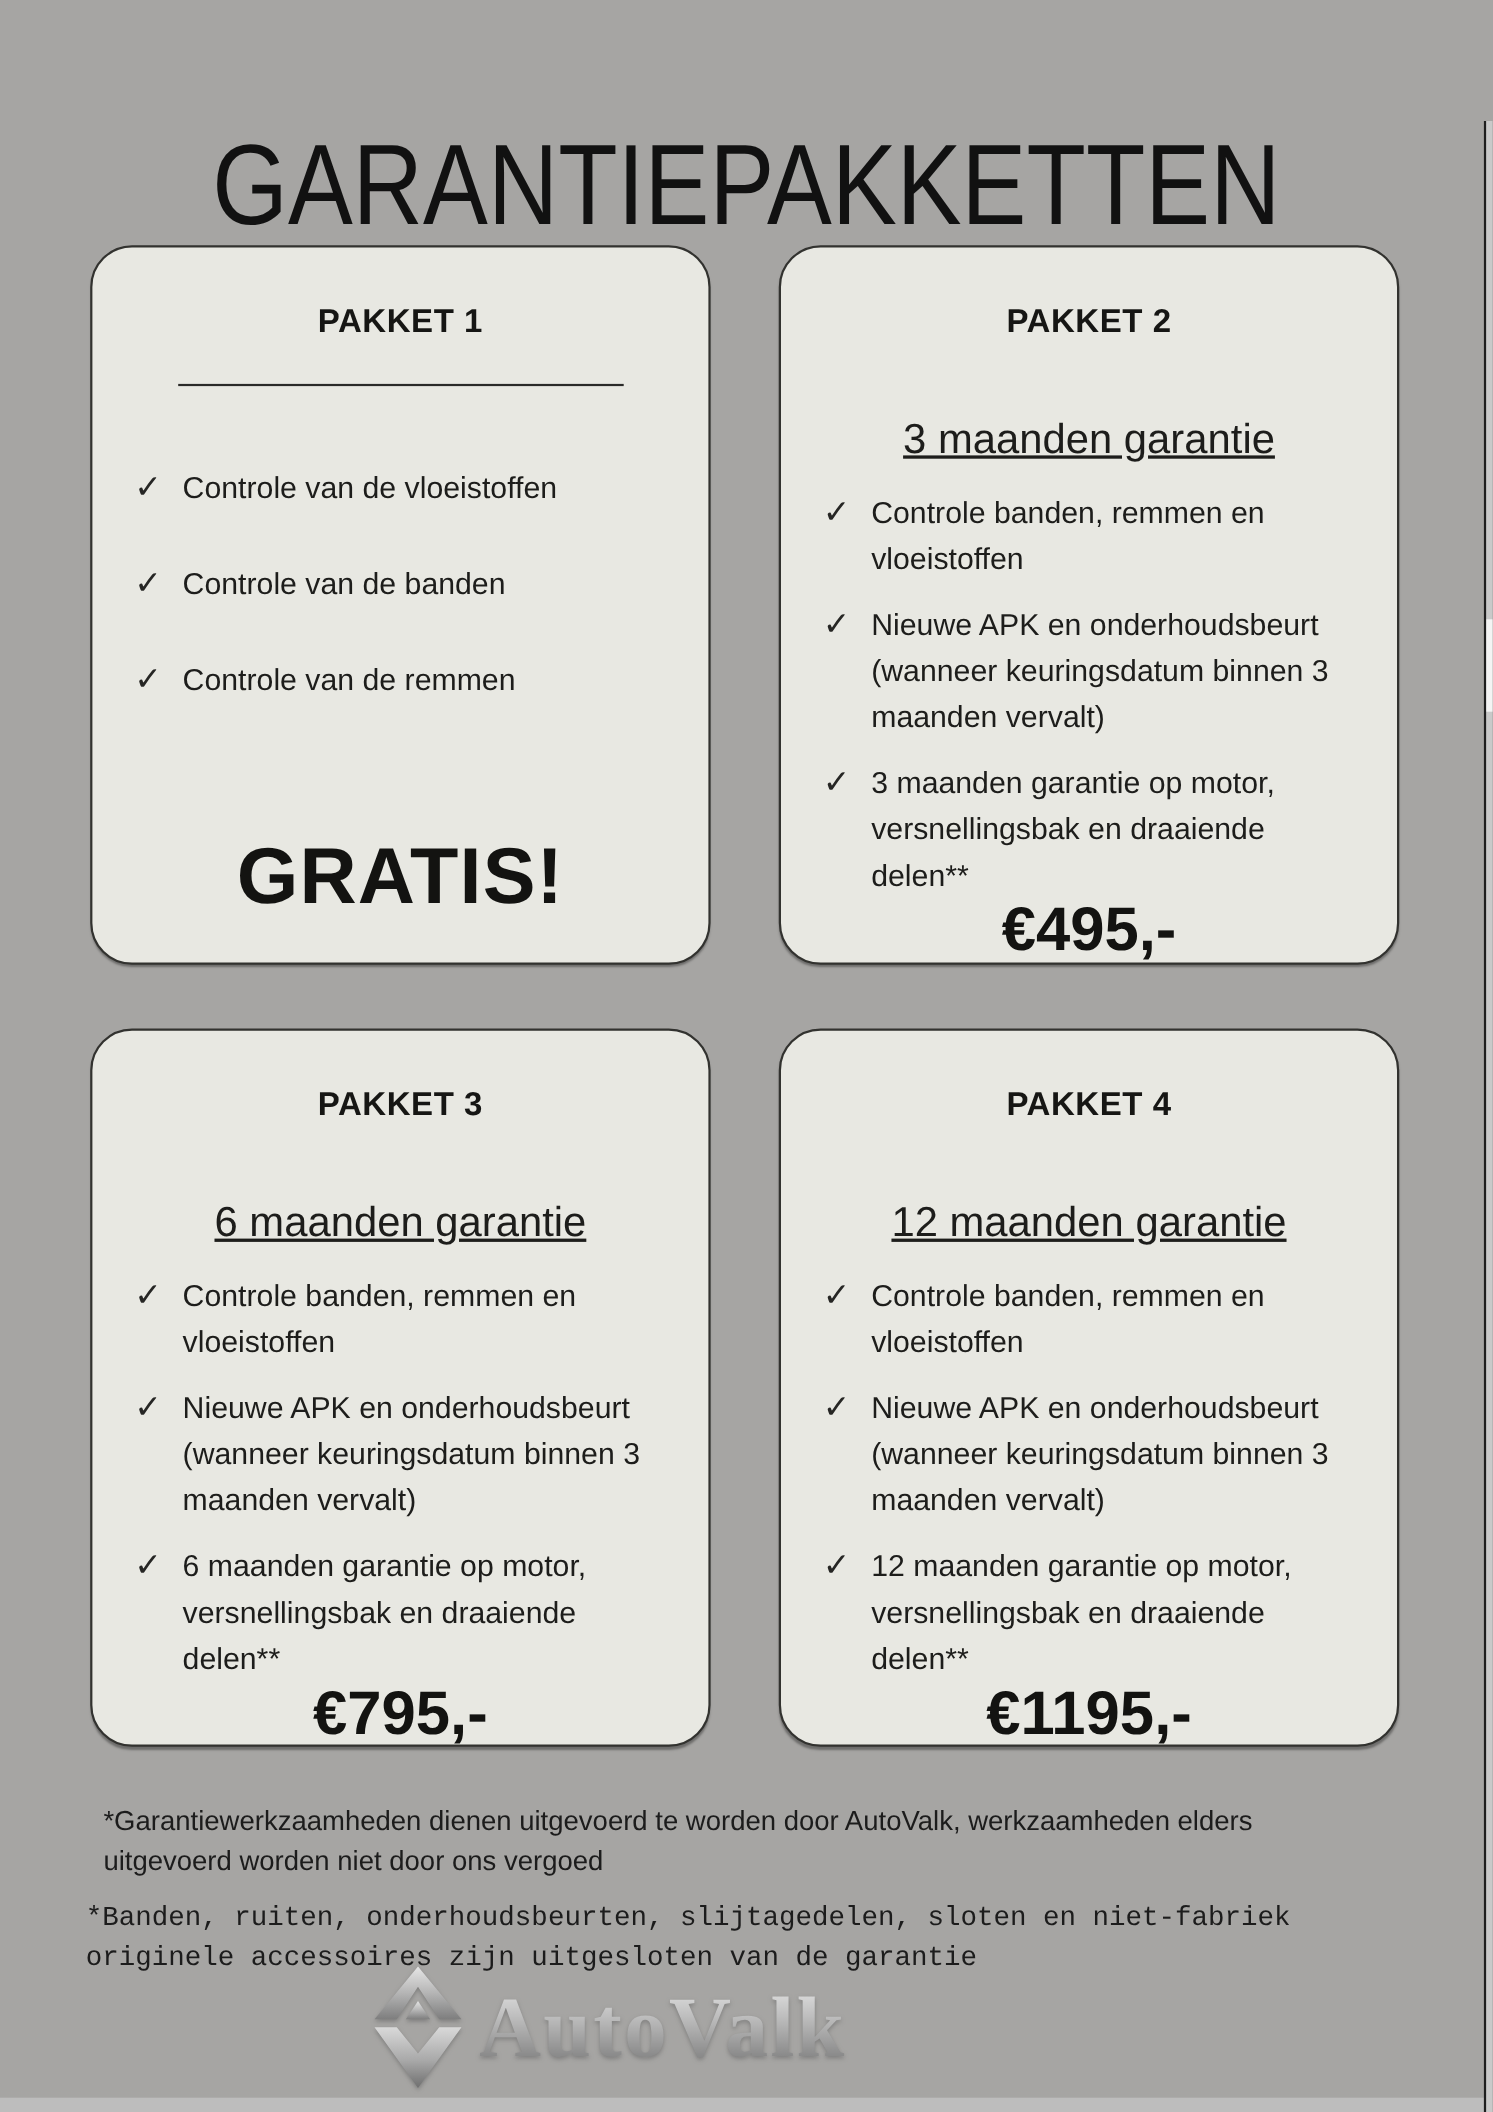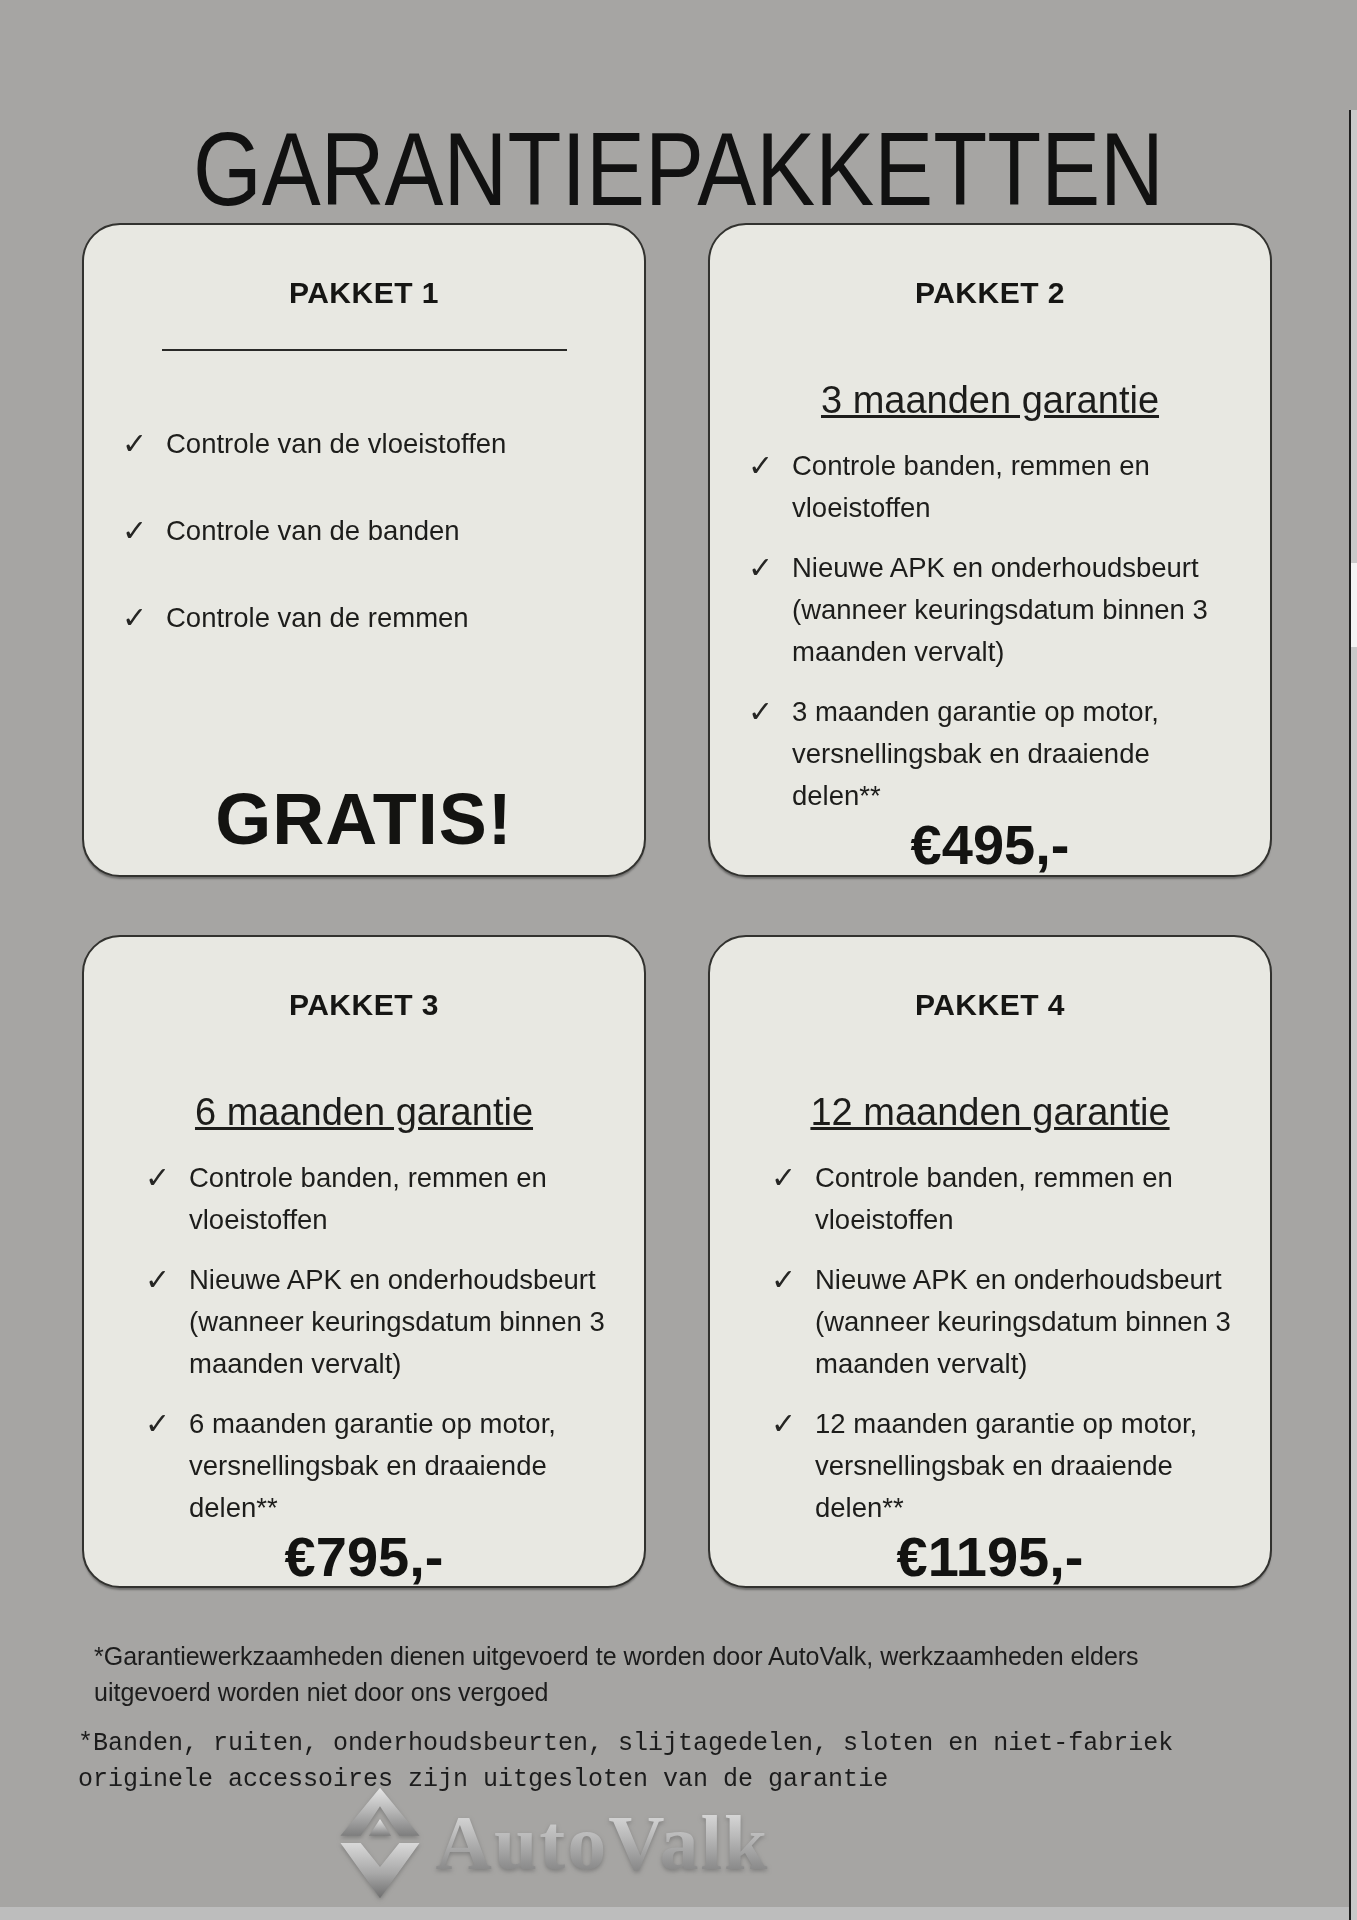--- a/index.html
+++ b/index.html
@@ -22,21 +22,21 @@
     display:flex;flex-wrap:wrap;column-gap:62px;row-gap:58px;
   }
   .card{
     box-sizing:border-box;width:564px;
     background:#e8e8e2;border:2px solid #32322f;border-radius:38px;
     display:flex;flex-direction:column;
     box-shadow:0 3px 2px -1px rgba(0,0,0,0.35);
     padding:26px 0 0 0;
   }
   .card.row1{height:654px;}
-  .card.row2{height:653px;align-items:center;}
+  .card.row2{height:653px;}
   .pkg-title{
     text-align:center;font-size:30px;font-weight:700;letter-spacing:.5px;
     line-height:1.15;color:#161614;
   }
   .rule{width:405px;height:2px;background:#2a2a28;margin:14px auto 0 auto;}
   .pkg-subtitle{
     text-align:center;font-size:38px;font-weight:400;color:#1d1d1b;
     margin-top:28px;line-height:1.25;text-decoration:underline;
   }
   .items{margin:20px 0 0 38px;}
@@ -49,21 +49,21 @@
     line-height:42px;color:#262624;margin-right:14px;
   }
   .item-text{
     font-size:27.5px;line-height:42px;max-width:432px;color:#1d1d1b;
   }
   .price{
     margin-top:auto;margin-bottom:30px;text-align:center;
     font-size:56px;font-weight:700;color:#131311;letter-spacing:0;
     line-height:1;
   }
-  .price.gratis{font-size:72px;margin-bottom:20px;letter-spacing:1px;}
+  .price.gratis{font-size:72px;margin-bottom:42px;letter-spacing:1px;}
   
   .footnotes{
     position:absolute;left:78px;top:1622px;width:1200px;
     font-size:25px;line-height:36px;color:#1c1c1c;
   }
   .footnote + .footnote{margin-top:26px;}
   
   .logo{
     position:absolute;left:0;top:1786px;width:1103px;
     display:flex;justify-content:center;align-items:center;gap:10px;

